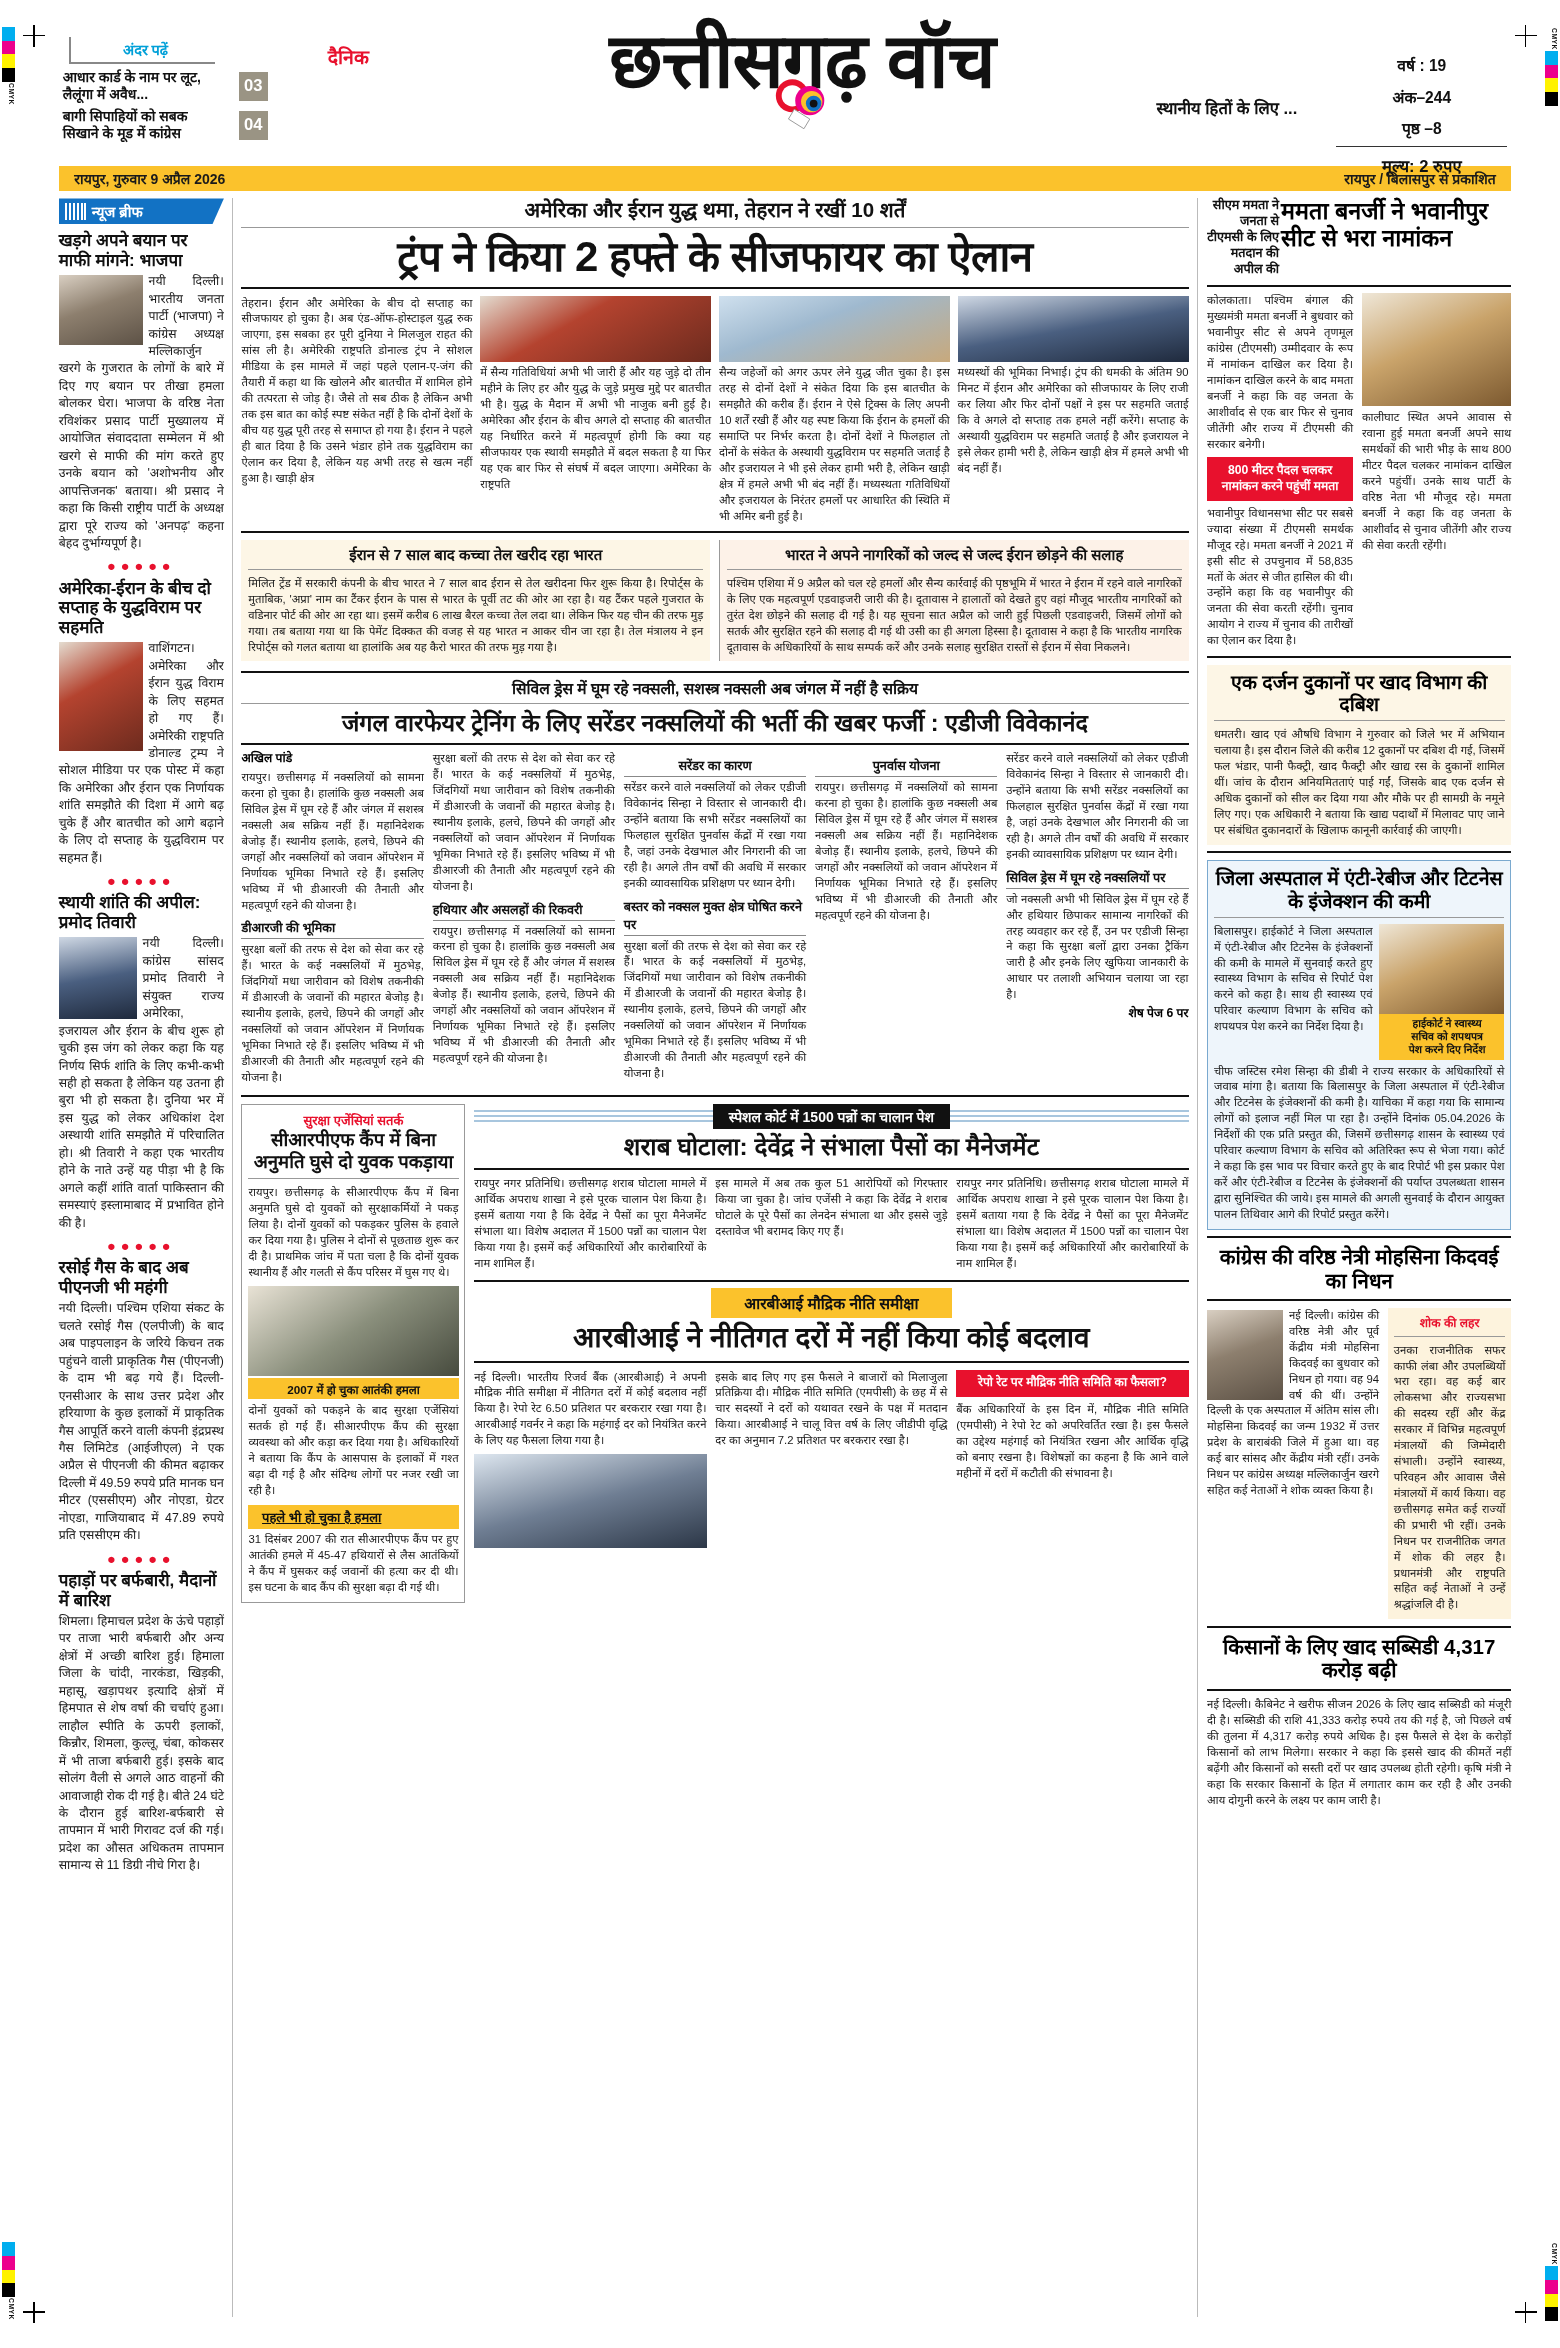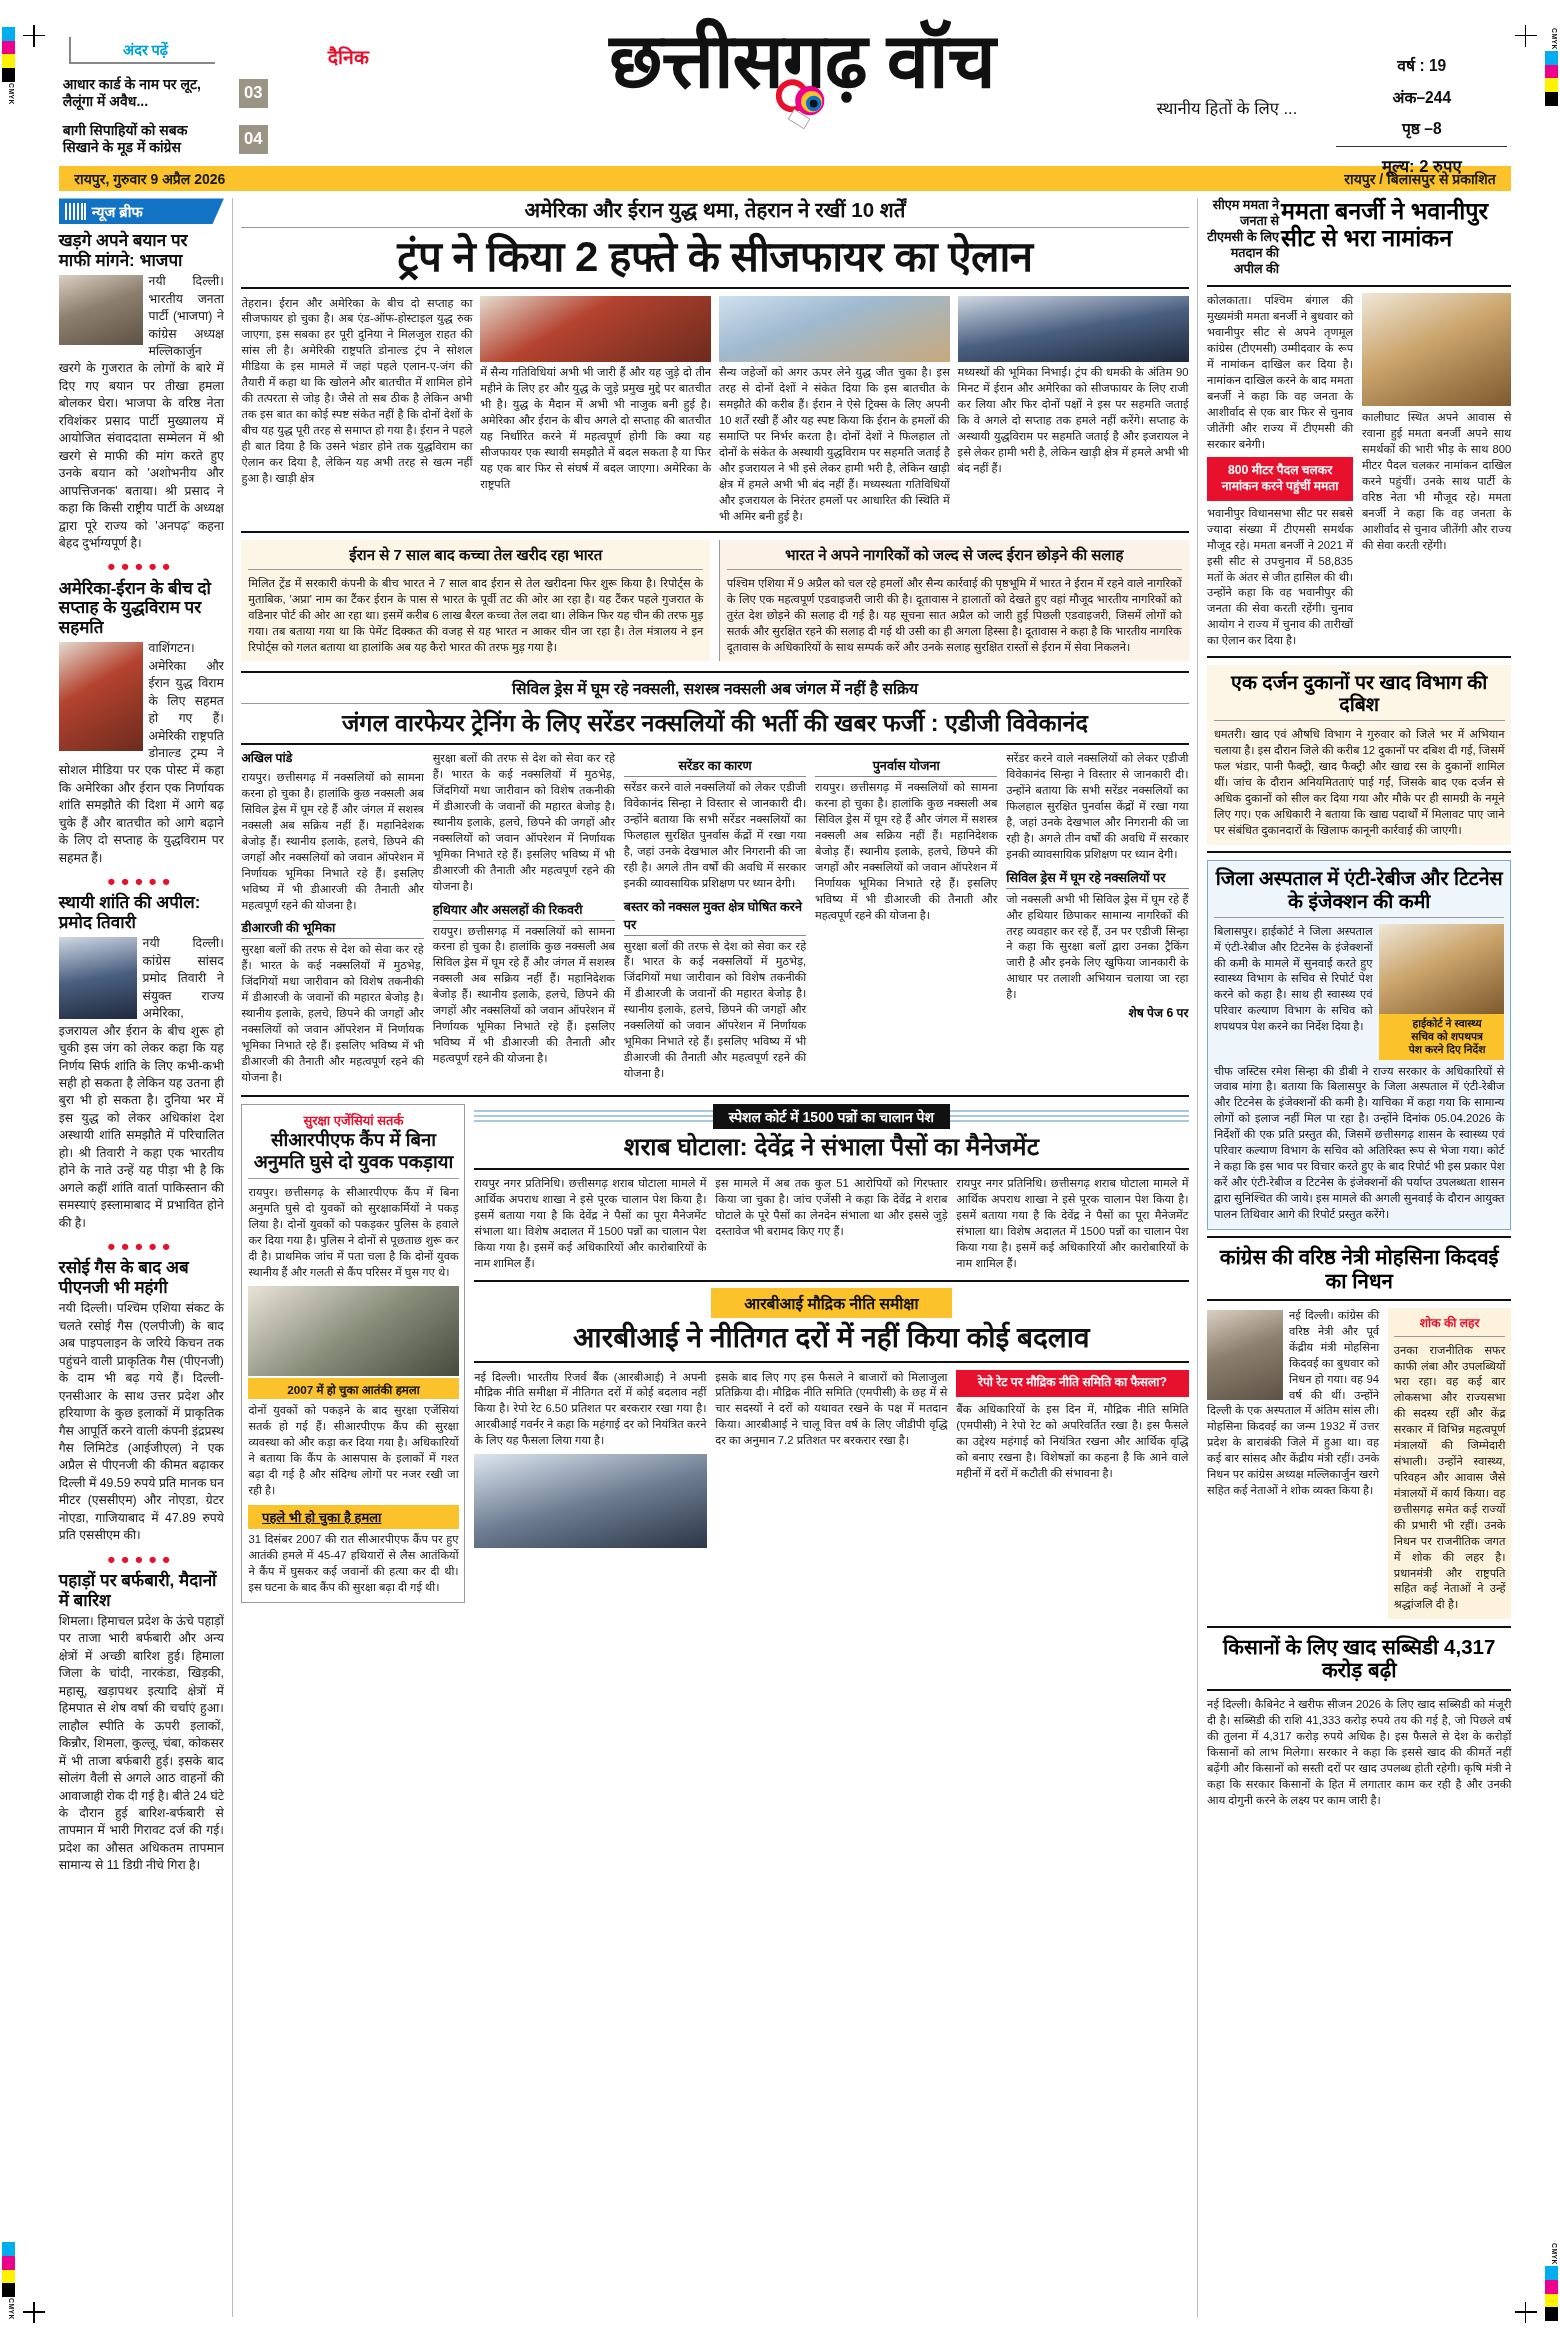--- a/index.html
+++ b/index.html
@@ -24,33 +24,33 @@
   .reg::after { top: 9.8px; left: 0; height: 1.5px; width: 21.5px; }
 
   
   .masthead { display: flex; align-items: flex-start; padding: 5.9px 39px 0 49px; height: 146px; }
   .inside-box { width: 205px; padding-top: 13.7px; }
   .inside-tag {
     color: #00a0d8; font-weight: bold; font-size: 14.6px; text-align: center;
     border-left: 2px solid #888; border-bottom: 2px solid #888;
     padding: 2px 0 2.9px 5.9px; width: 146px; margin-left: 5.9px; font-family: Liberation Serif, serif;
   }
-  .inside-item { display: flex; align-items: center; gap: 19px; margin-top: 12px; }
+  .inside-item { display: flex; align-items: center; gap: 19px; margin-top: 5px; }
   .inside-item .txt { font-size: 14px; font-weight: bold; line-height: 1.22; color: #111; flex: 1; }
   .inside-item .num {
     background: #9a9484; color: #fff; font-weight: bold; font-size: 16.6px;
     width: 29px; height: 29px; display: flex; align-items: center; justify-content: center;
   }
   .logo-wrap { flex: 1; text-align: center; position: relative; padding-top: 2px; }
   .dainik { color: #e8112d; font-weight: bold; font-size: 19.5px; position: absolute; left: 60px; top: 19.5px; }
   .title-main {
     font-size: 76px; font-weight: bold; color: #111; line-height: .96;
     letter-spacing: -1px; font-family: "Liberation Sans", sans-serif;
   }
-  .tagline { font-size: 16.6px; font-weight: normal; color: #111; text-align: right; padding-right: 39px; margin-top: -2px; }
+  .tagline { font-size: 16.6px; font-weight: bold; color: #111; text-align: right; padding-right: 39px; margin-top: -2px; }
   .edition-box { width: 171px; text-align: center; padding-top: 27px; font-size: 15.6px; font-weight: bold; line-height: 2.0; color: #111; }
   .mval { border-top: 1.5px solid #333; padding-top: 2.9px; margin-top: 2px; font-size: 16.6px; }
   .emblem {
     position: absolute; left: 50%; transform: translateX(-50%); bottom: -13.7px;
     width: 62px; height: 57px;
   }
 
   
   .datebar {
     background: #fbc22c; margin: 2px 35px 0 45px; height: 25px;

